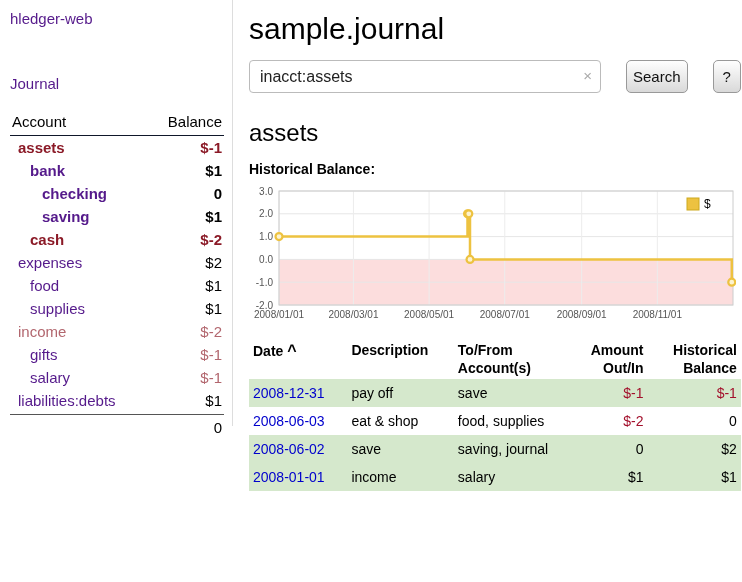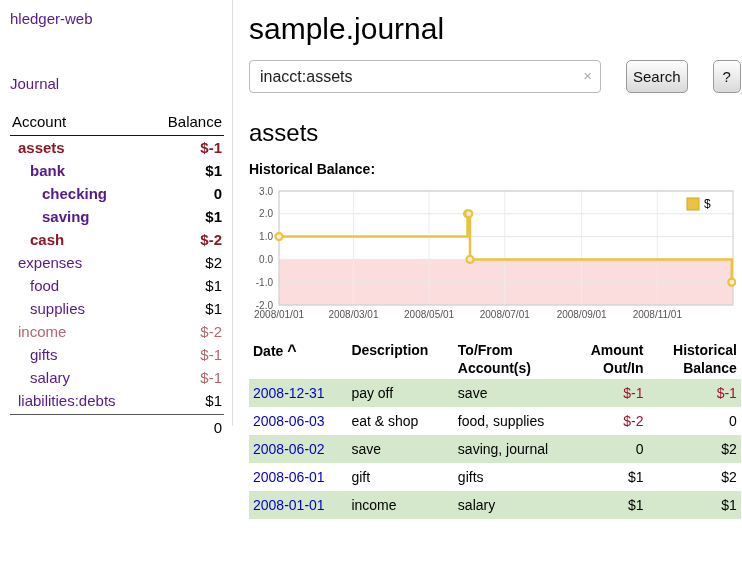--- a/index.html
+++ b/index.html
@@ -253,27 +253,20 @@
             <td class="num neg">$-2</td>
             <td class="num">0</td>
           </tr>
           <tr class="green">
             <td><a href="#" class="date-link">2008-06-02</a></td>
             <td>save</td>
             <td>saving, journal</td>
             <td class="num">0</td>
             <td class="num">$2</td>
           </tr>
-          <tr>
-            <td><a href="#" class="date-link">2008-06-01</a></td>
-            <td>gift</td>
-            <td>gifts</td>
-            <td class="num">$1</td>
-            <td class="num">$2</td>
-          </tr>
           <tr class="green">
             <td><a href="#" class="date-link">2008-01-01</a></td>
             <td>income</td>
             <td>salary</td>
             <td class="num">$1</td>
             <td class="num">$1</td>
           </tr>
         </tbody>
     </table>
   </main>

